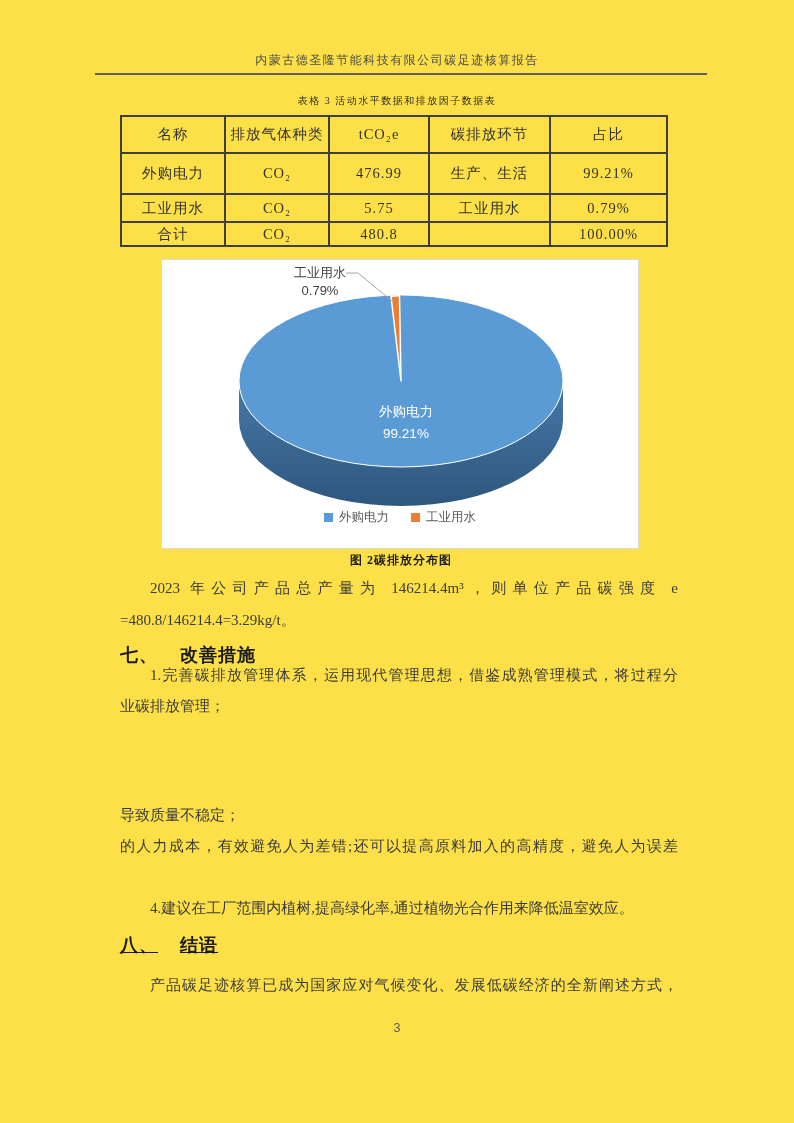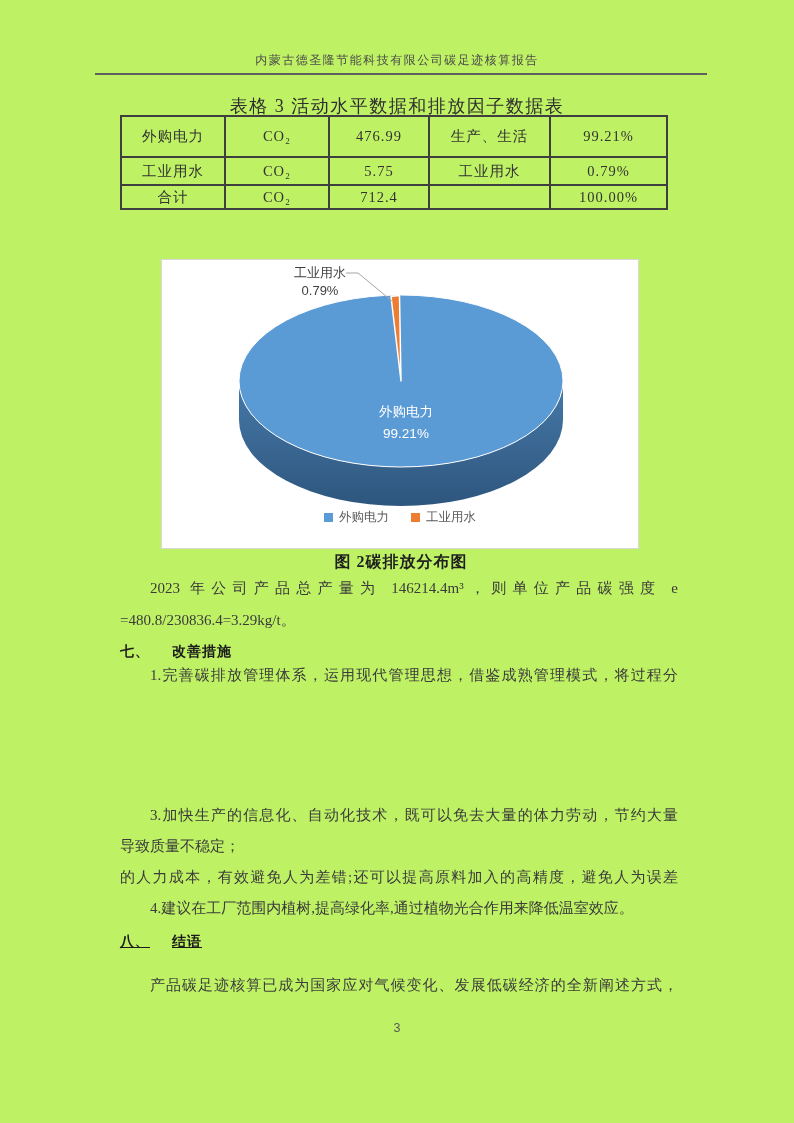--- a/index.html
+++ b/index.html
@@ -1,35 +1,35 @@
 <!DOCTYPE html>
 <html><head>
 <meta charset="utf-8">
 <style>
   * { margin:0; padding:0; box-sizing:border-box; }
   html,body { background:#ffffff; }
   .page {
     position:relative; width:794px; height:1123px; margin:0 auto;
-    background:#bef264; overflow:hidden;
+    background:#fde047; overflow:hidden;
     font-family:"Liberation Serif","DejaVu Serif",serif;
     color:#3b3b3b;
   }
   
   .hdr-title {
     position:absolute; top:52px; left:0; right:0;
     text-align:center; font-size:12px; letter-spacing:1.5px; color:#4a4a4a;
   }
   .hdr-rule {
     position:absolute; top:73px; left:95px; width:612px; height:0;
     border-top:2px solid #5f5f5f;
   }
   
   .tbl-caption {
     position:absolute; top:94px; left:0; right:0; text-align:center;
-    font-size:18px; letter-spacing:1.5px; color:#2e2e2e;
+    font-size:10px; letter-spacing:1.5px; color:#2e2e2e;
   }
   table.data {
     position:absolute; top:115px; left:120px; width:546px;
     border-collapse:collapse; table-layout:fixed;
     font-size:14.5px; color:#323232;
   }
   table.data td, table.data th {
     border:2px solid #3f3f3f; text-align:center; vertical-align:middle;
     font-weight:normal; letter-spacing:1px; padding:0 2px;
   }
@@ -56,30 +56,30 @@
   .svg-label {
     font-family:"Liberation Sans","DejaVu Sans",sans-serif;
     font-size:13px; fill:#404040;
   }
   .svg-label-white {
     font-family:"Liberation Sans","DejaVu Sans",sans-serif;
     font-size:13.5px; fill:#ffffff;
   }
   .fig-caption {
     position:absolute; top:552px; left:8px; right:0; text-align:center;
-    font-weight:bold; font-size:16px; color:#1f1f1f; letter-spacing:1px;
+    font-weight:bold; font-size:12px; color:#1f1f1f; letter-spacing:1px;
   }
   
   .blk { position:absolute; left:120px; width:558px; font-size:15px; line-height:31px; color:#3b3b3b; }
   .blk .ln { text-align:justify; }
   .blk .ln.j { text-align-last:justify; }
   .blk .ln.ind { text-indent:2em; }
   .blk-intro { top:572px; line-height:32px; }
   .h-sec {
-    position:absolute; left:120px; font-weight:bold; font-size:14px;
+    position:absolute; left:120px; font-weight:bold; font-size:18px;
     color:#1b1b1b; letter-spacing:1px;
   }
   .h-sec .sec-title { margin-left:22px; }
   .h7 { top:643px; }
   .p1 { top:660px; }
   .p2 { top:771px; }
   .p3 { top:800px; }
   .p4 { top:893px; }
   .h8 { top:933px;text-decoration:underline; }
   .p8 { top:970px; }
@@ -101,38 +101,45 @@
 
   <table class="data">
     <colgroup>
       <col style="width:104px">
         <col style="width:104px">
         <col style="width:100px">
       <col style="width:121px">
         <col style="width:117px">
     </colgroup>
     <tbody>
+      <tr class="r-head">
+        <td>名称</td>
+        <td>排放气体种类</td>
+        <td>tCO₂e</td>
+        <td>碳排放环节</td>
+        <td>占比</td>
+      </tr>
       <tr class="r-1">
         <td>外购电力</td>
         <td>CO₂</td>
         <td>476.99</td>
         <td>生产、生活</td>
         <td>99.21%</td>
       </tr>
       <tr class="r-2">
         <td>工业用水</td>
         <td>CO₂</td>
         <td>5.75</td>
         <td>工业用水</td>
         <td>0.79%</td>
       </tr>
       <tr class="r-3">
         <td>合计</td>
         <td>CO₂</td>
-        <td>712.4</td>
+        <td>480.8</td>
         <td></td>
         <td>100.00%</td>
       </tr>
     </tbody>
   </table>
 
   <div class="chart-box">
     <svg width="478" height="290" viewBox="0 0 478 290">
       <defs>
         <linearGradient id="sideGrad" x1="0" y1="0" x2="0" y2="1">
@@ -164,32 +171,32 @@
         <span class="sq sq-orange"></span>
         <span>工业用水</span>
       </span>
     </div>
   </div>
 
   <div class="fig-caption">图 2碳排放分布图</div>
 
   <div class="blk blk-intro">
     <div class="ln j ind">2023 年公司产品总产量为 146214.4m³，则单位产品碳强度 e</div>
-    <div class="ln">=480.8/230836.4=3.29kg/t。</div>
+    <div class="ln">=480.8/146214.4=3.29kg/t。</div>
   </div>
 
   <div class="h-sec h7">
     <span class="sec-label">七、</span><span class="sec-title">改善措施</span>
   </div>
 
   <div class="blk p1">
     <div class="ln j ind">1.完善碳排放管理体系，运用现代管理思想，借鉴成熟管理模式，将过程分</div>
+    <div class="ln">业碳排放管理；</div>
   </div>
   <div class="blk p3">
-    <div class="ln j ind">3.加快生产的信息化、自动化技术，既可以免去大量的体力劳动，节约大量</div>
     <div class="ln">导致质量不稳定；</div>
     <div class="ln j">的人力成本，有效避免人为差错;还可以提高原料加入的高精度，避免人为误差</div>
   </div>
   <div class="blk p4">
     <div class="ln ind">4.建议在工厂范围内植树,提高绿化率,通过植物光合作用来降低温室效应。</div>
   </div>
 
   <div class="h-sec h8">
     <span class="sec-label">八、</span><span class="sec-title">结语</span>
   </div>

